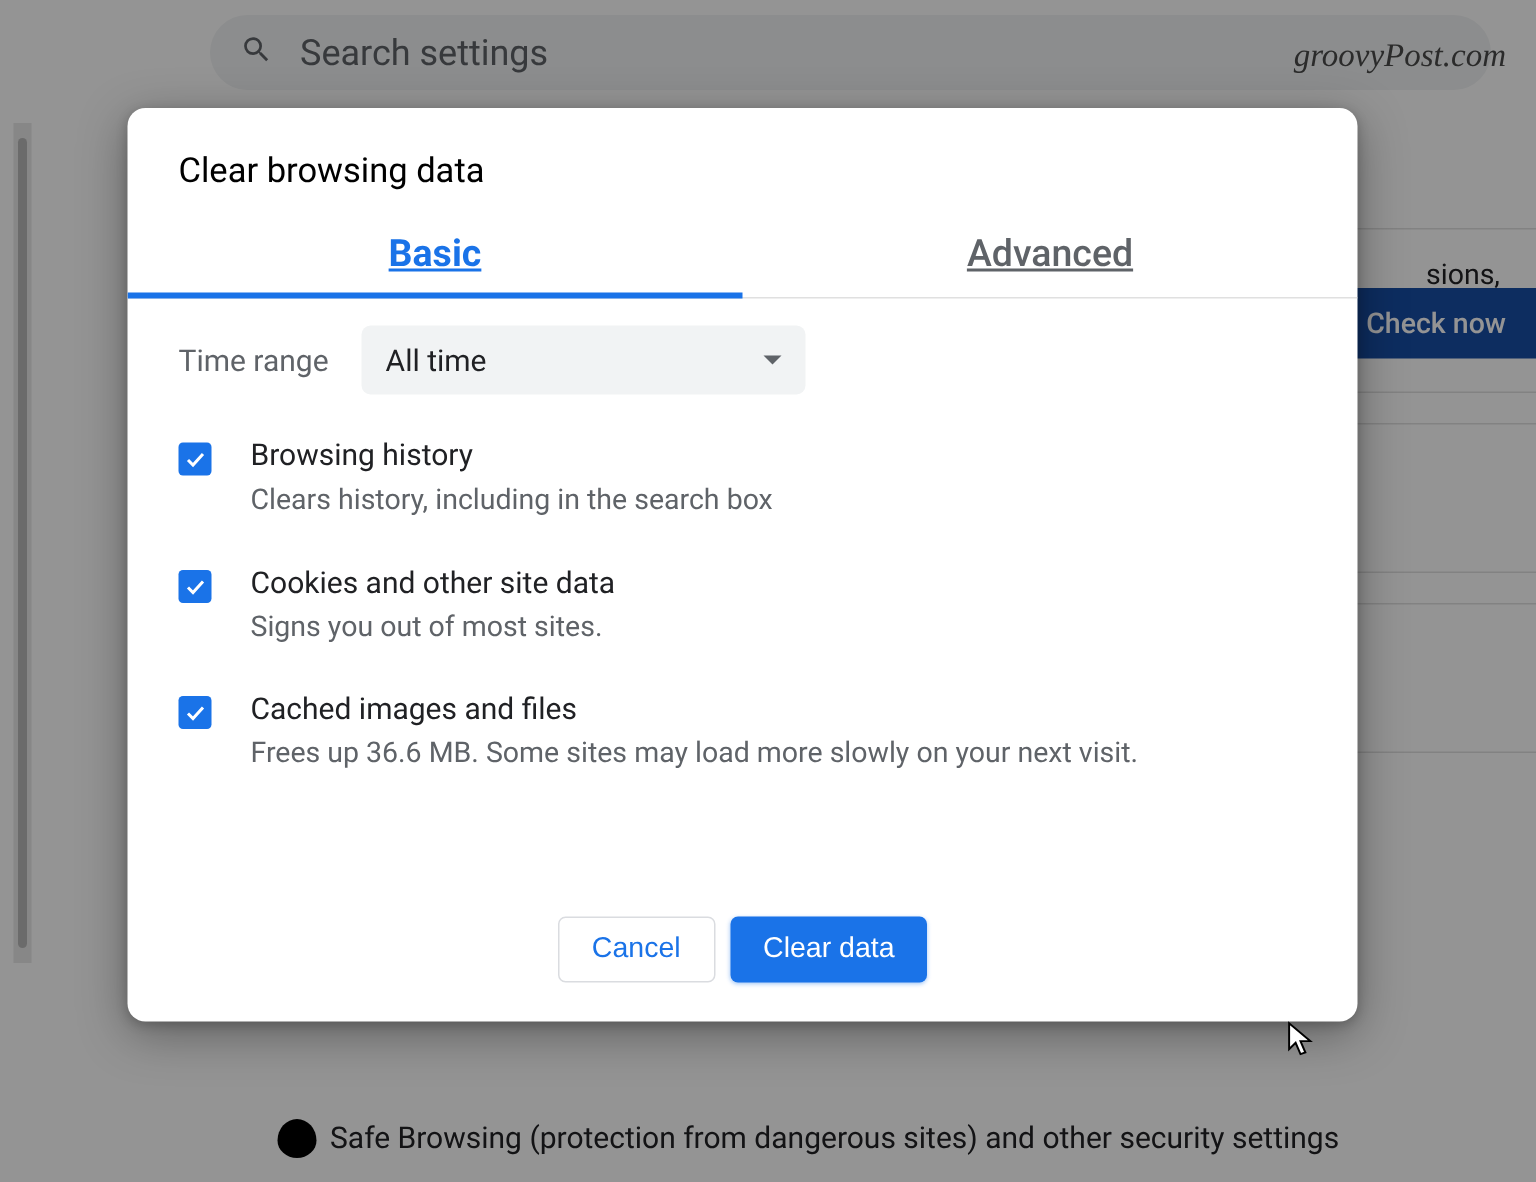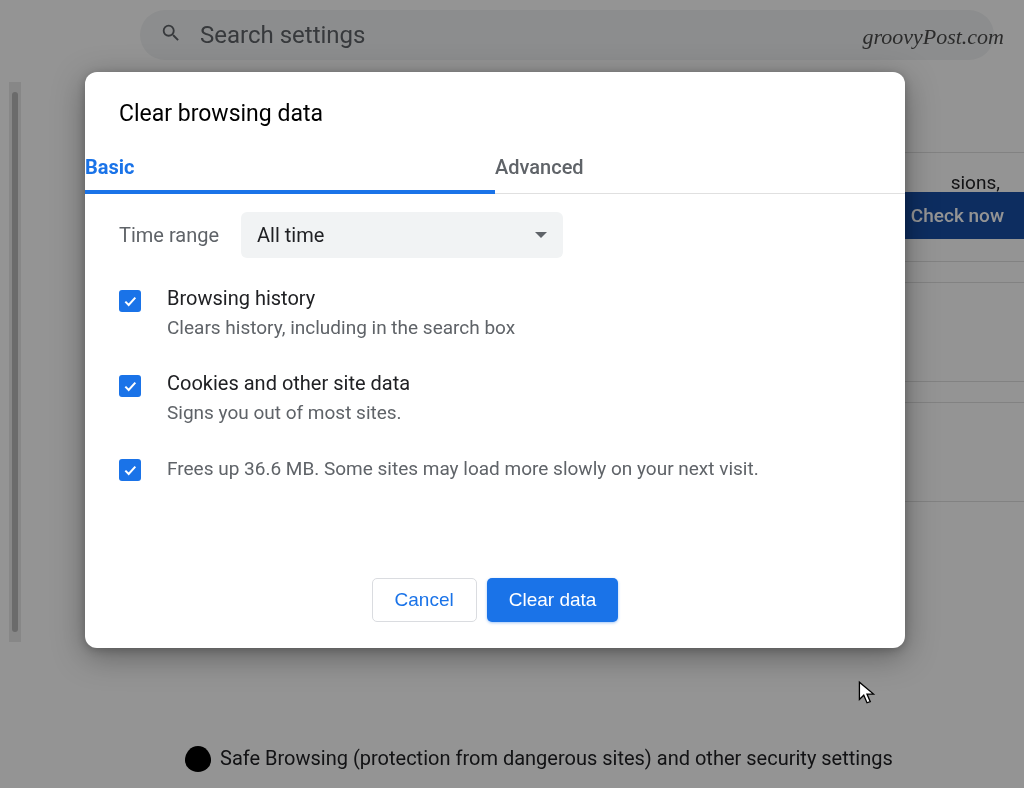--- a/index.html
+++ b/index.html
@@ -138,27 +138,28 @@
       font-size: 23px;
       color: #000000;
       font-weight: 400;
     }
     .tabs {
       display: flex;
       border-bottom: 1px solid #e0e0e0;
     }
     .tab {
       flex: 1;
-      text-align: left;
+      text-align: center;
       padding: 10px 0 14px 0;
-      font-size: 20px;
+      font-size: 25px;
       color: #5f6368;
       cursor: pointer;
       position: relative;
       font-weight: 500;
+      text-decoration: underline;
     }
     .tab.active {
       color: #1a73e8;
       font-weight: 700;
     }
     .tab.active::after {
       content: "";
       position: absolute;
       left: 0; right: 0; bottom: -1px;
       height: 4px;
@@ -171,21 +172,21 @@
       display: flex;
       align-items: center;
       gap: 22px;
       margin-bottom: 28px;
     }
     .time-label { font-size: 20px; color: #5f6368; }
     .select-box {
       display: flex;
       align-items: center;
       justify-content: space-between;
-      width: 322px;
+      width: 296px;
       height: 46px;
       background: #f1f3f4;
       border-radius: 6px;
       padding: 0 16px;
       font-size: 20px;
       color: #202124;
       cursor: pointer;
     }
     .select-box .arrow {
       width: 0; height: 0;
@@ -311,20 +312,21 @@
       </div>
     </div>
 
     <div class="option-row">
       <div class="checkbox">
         <svg viewBox="0 0 24 24">
             <polyline points="5 13 10 18 20 7"></polyline>
           </svg>
       </div>
       <div class="opt-text">
+        <div class="opt-title">Cached images and files</div>
         <div class="opt-desc">Frees up 36.6 MB. Some sites may load more slowly on your next visit.</div>
       </div>
     </div>
   </div>
   <div class="modal-footer">
     <button class="btn btn-cancel">Cancel</button>
     <button class="btn btn-primary">Clear data</button>
   </div>
 </div>
 

